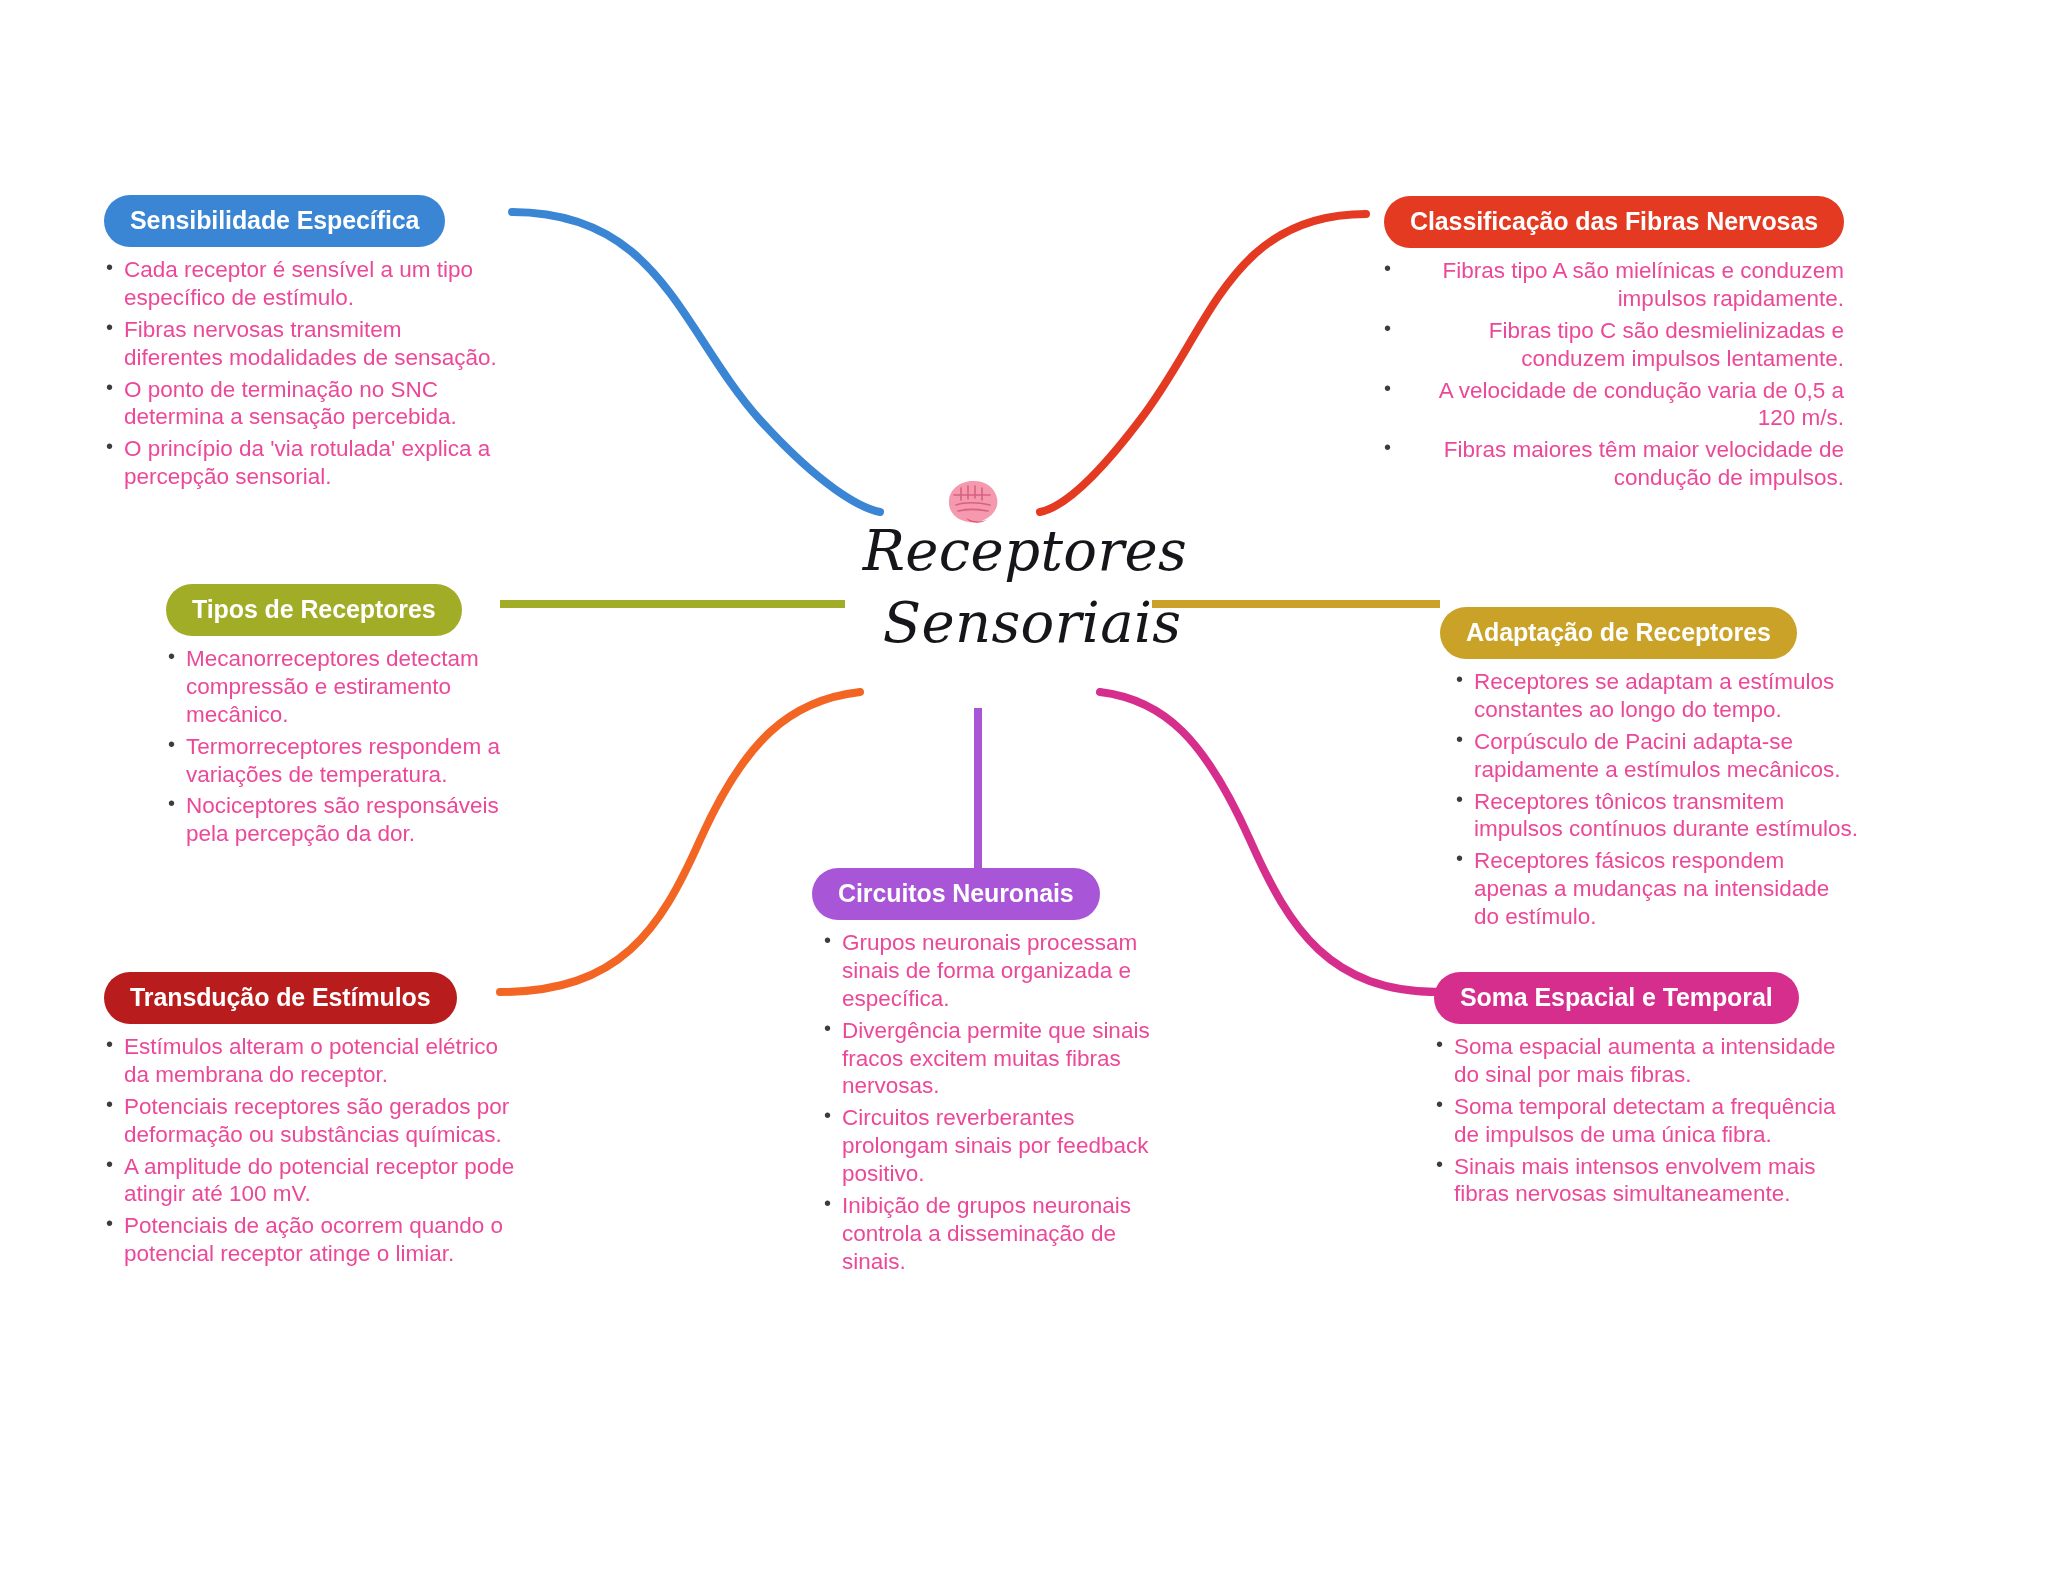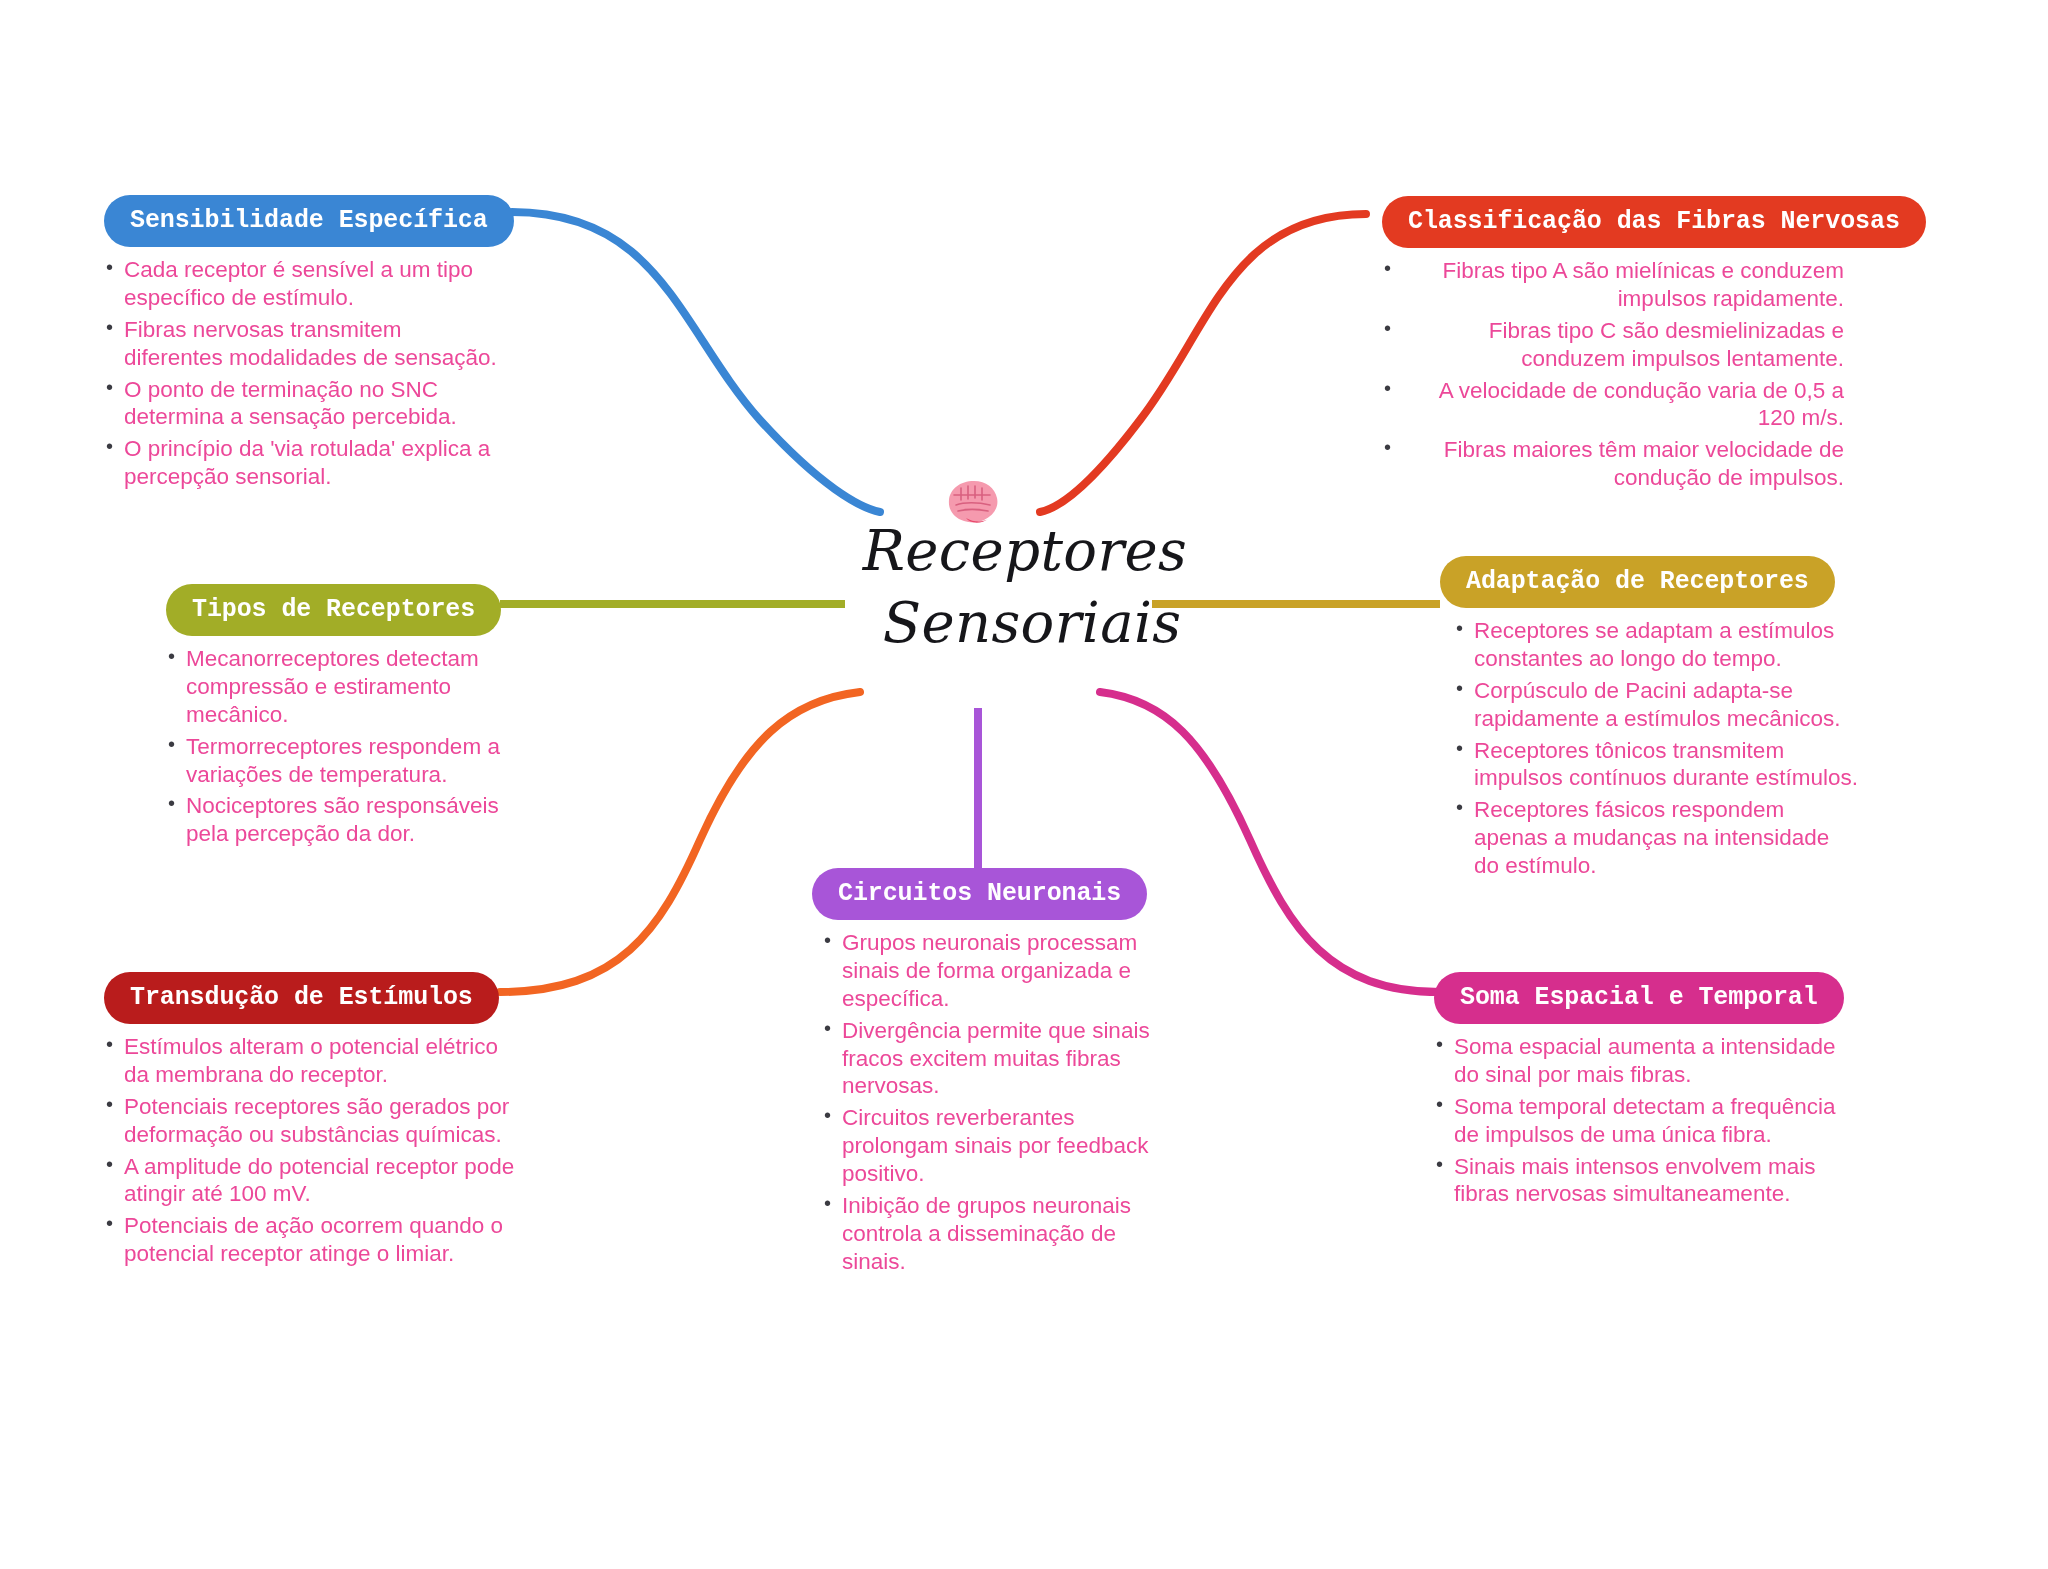--- a/index.html
+++ b/index.html
@@ -64,21 +64,20 @@
   .pill {
     display: inline-block;
     border-radius: 999px;
     color: #ffffff;
     font-weight: bold;
     font-size: 25px;
     line-height: 1;
     padding: 13px 26px 14px 26px;
     white-space: nowrap;
     letter-spacing: -0.1px;
-    font-family: Liberation Mono, monospace;
   }
   .bullets {
     list-style: none;
     margin: 9px 0 0 0;
     padding: 0;
   }
   .bullets li {
     position: relative;
     padding-left: 20px;
     margin-bottom: 4px;
@@ -92,21 +91,21 @@
     left: 2px;
     top: -1px;
     font-size: 20px;
     color: #3b3b42;
   }
 
   
   .b-sensibilidade { left: 104px;  top: 195px; width: 400px; }
   .b-classificacao { left: 1374px; top: 196px; width: 470px; text-align: right; }
   .b-tipos         { left: 152px;  top: 584px; width: 360px; }
-  .b-adaptacao     { left: 1440px; top: 556px; width: 420px; }
+  .b-adaptacao     { left: 1440px; top: 607px; width: 420px; }
   .b-transducao    { left: 104px;  top: 972px; width: 420px; }
   .b-circuitos     { left: 812px;  top: 868px; width: 350px; }
   .b-soma          { left: 1428px; top: 972px; width: 420px; }
 
   .b-tipos .bullets,
   .b-adaptacao .bullets { margin-left: 14px; }
   .b-circuitos .bullets { margin-left: 10px; }
   .b-soma .bullets { margin-left: 6px; }
   .b-classificacao .bullets { margin-left: 8px; }
 

